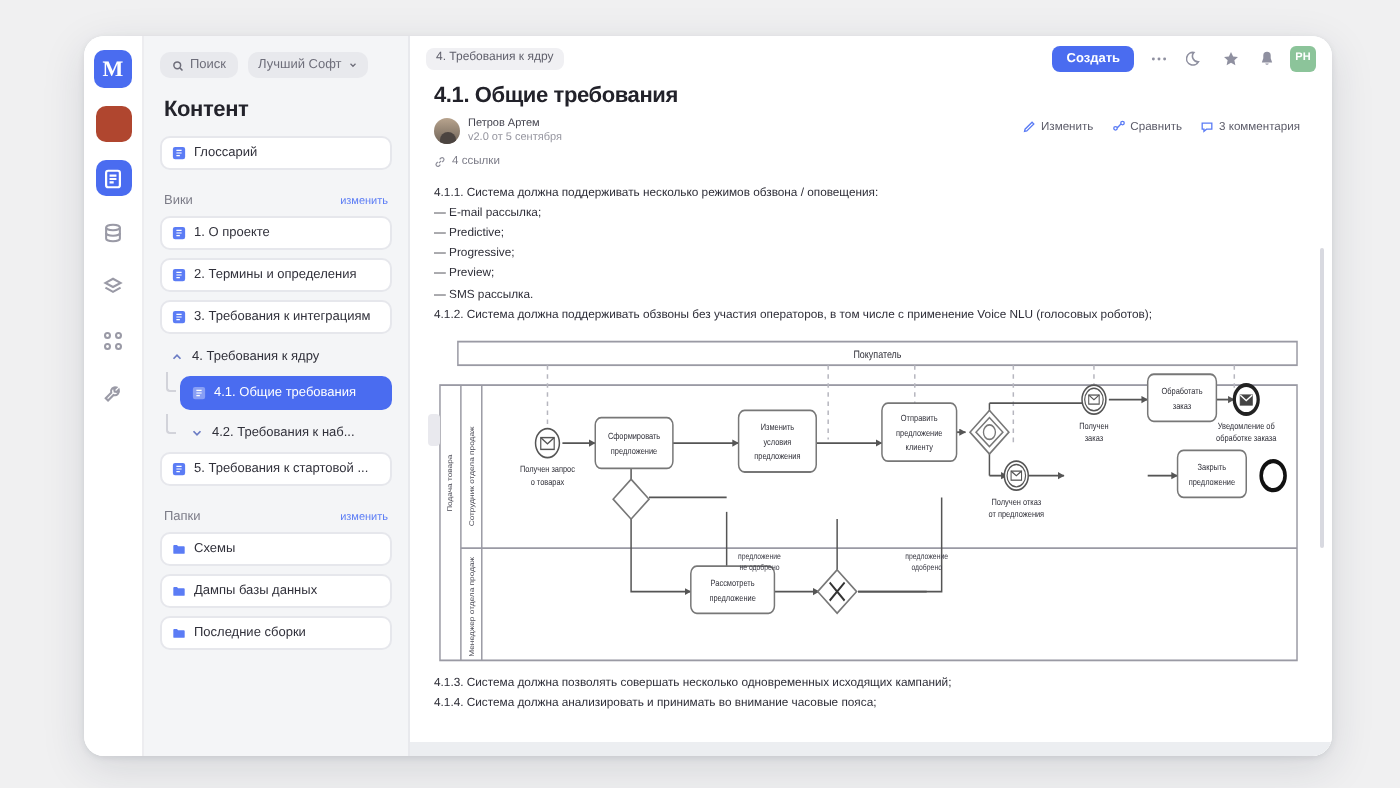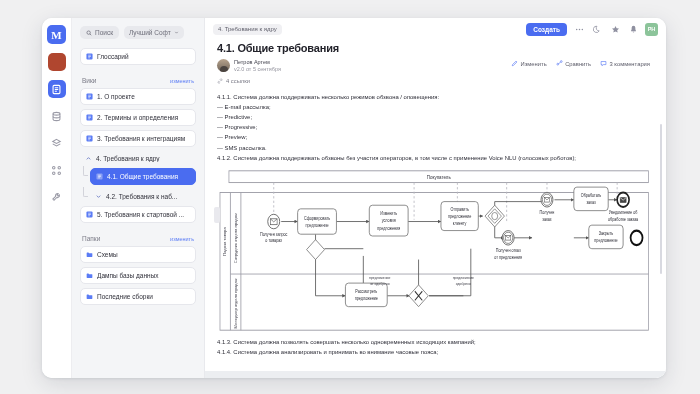--- a/index.html
+++ b/index.html
@@ -221,20 +221,21 @@
         <span>Поиск</span>
       </div>
       <div class="sb-proj">
         <span>Лучший Софт</span>
         <svg viewBox="0 0 16 16" fill="none" stroke="currentColor" stroke-width="2" style="width:5px;height:5px">
           <path d="M4 6l4 4 4-4"></path>
         </svg>
       </div>
     </div>
 
+    <div class="sb-title">Контент</div>
 
     <div class="node">
       <svg class="ico" viewBox="0 0 16 16">
         <rect x="1" y="1" width="14" height="14" rx="2.5" fill="#5b7cf5"></rect>
         <path d="M5 5h6M5 8h6M5 11h4" stroke="#fff" stroke-width="1.4"></path>
       </svg>
       <span class="txt">Глоссарий</span>
     </div>
 
     <div class="sec-head">

